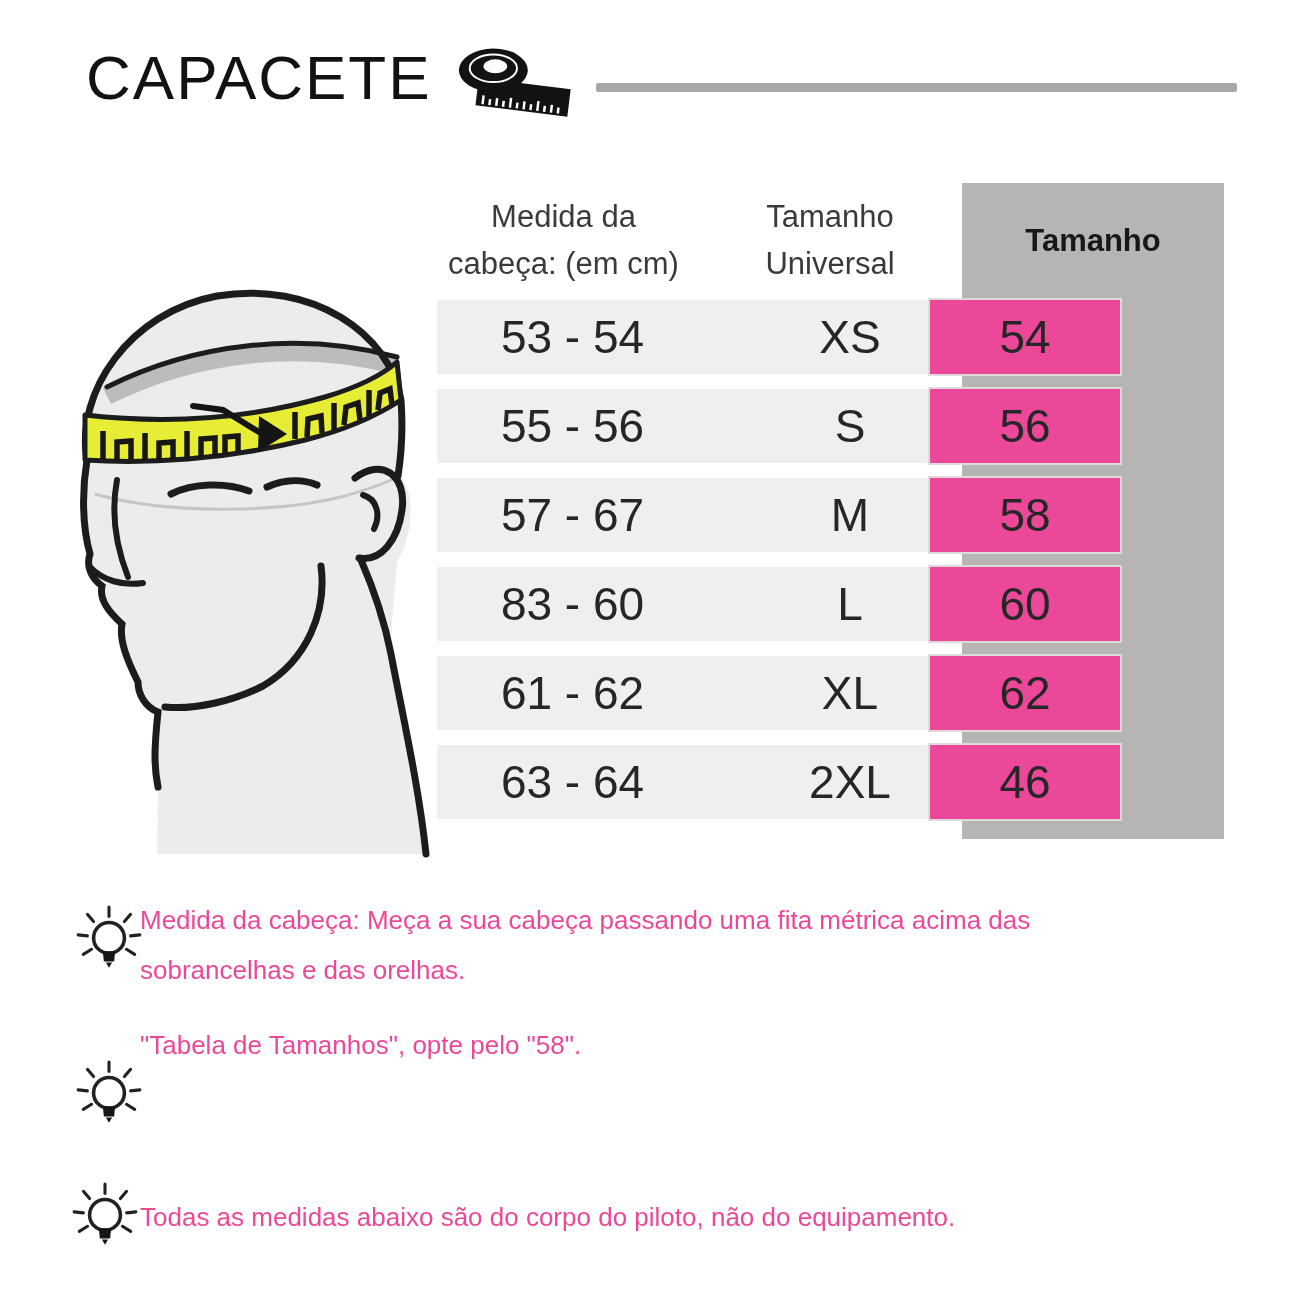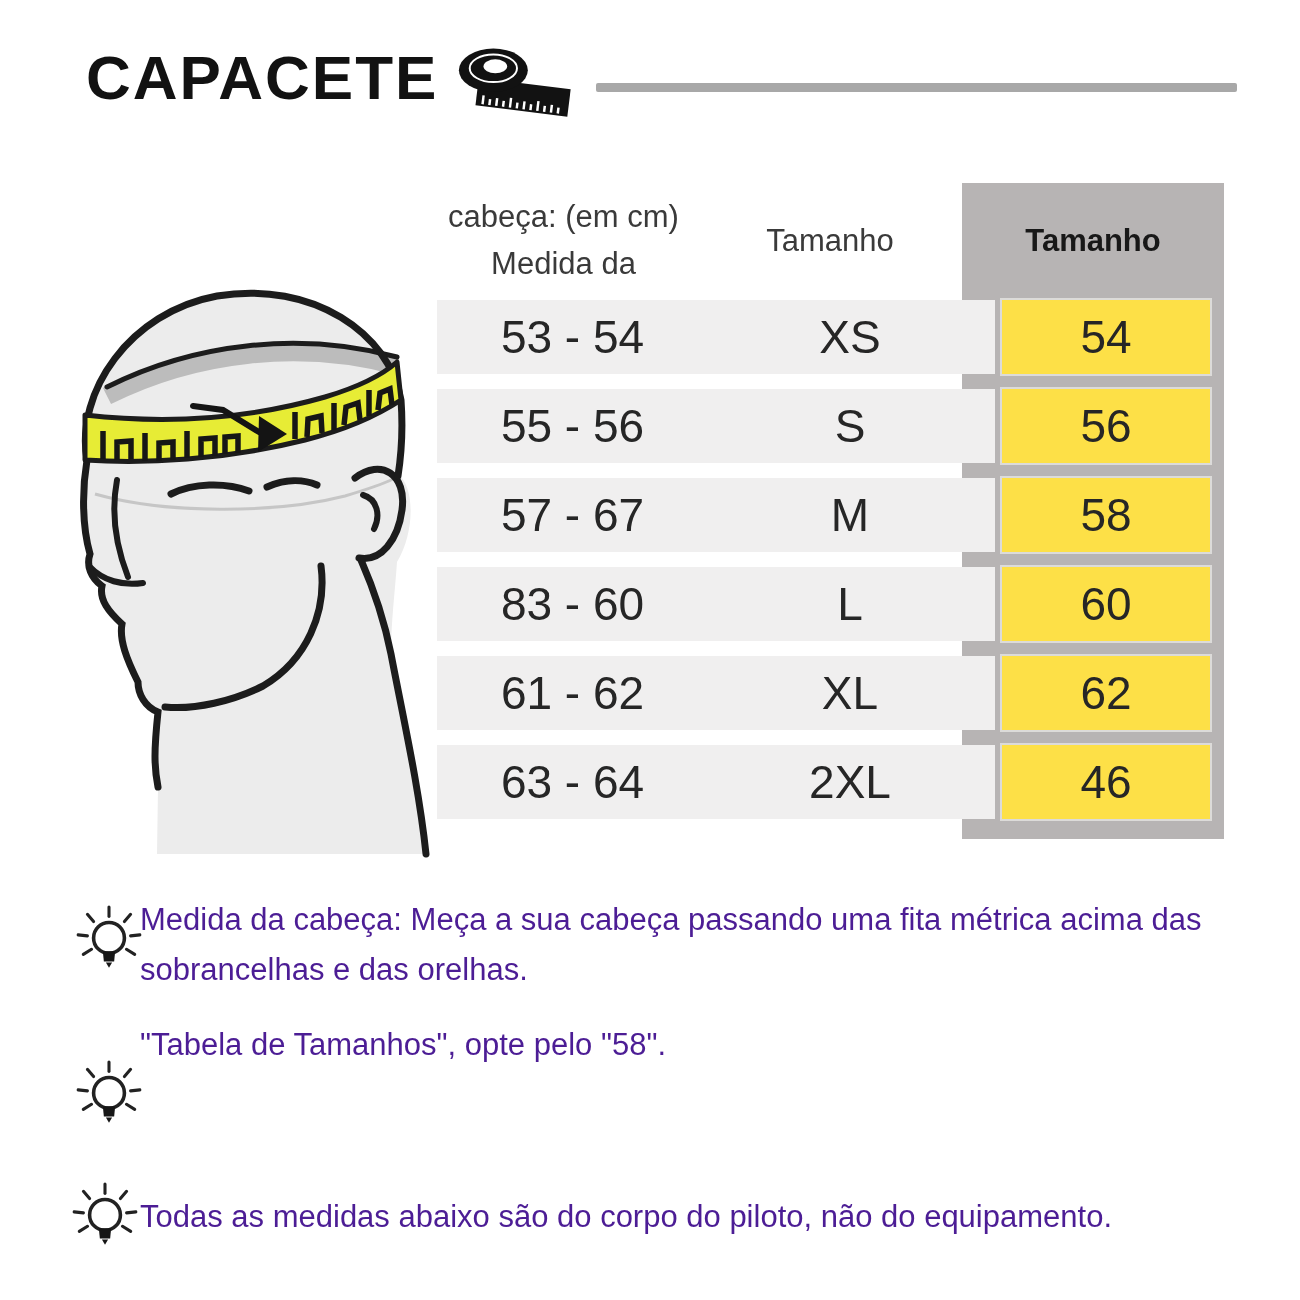--- a/index.html
+++ b/index.html
@@ -1,21 +1,21 @@
 <!DOCTYPE html>
 <html><head>
 <meta charset="utf-8">
 <style>
   html,body{margin:0;padding:0;}
   body{
     width:1300px;height:1300px;position:relative;background:#ffffff;
     font-family:"Liberation Sans", sans-serif;overflow:hidden;color:#1f1f1f;
   }
   .page-title{
-    position:absolute;left:86px;top:42px;font-size:62px;font-weight:bold;
+    position:absolute;left:86px;top:42px;font-size:62px;font-weight:normal;
     letter-spacing:2px;color:#121212;white-space:nowrap;
   }
   .tape-icon{position:absolute;left:452px;top:40px;width:128px;height:86px;}
   .title-rule{position:absolute;left:596px;top:83px;width:641px;height:9px;background:#a8a8a8;border-radius:2px;}
 
   .head-art{position:absolute;left:45px;top:282px;width:400px;height:590px;}
 
   .brasil-panel{position:absolute;left:962px;top:183px;width:262px;height:656px;background:#b7b4b4;}
 
   .hdr{
@@ -27,26 +27,26 @@
   .hdr-3{left:962px;width:262px;font-weight:bold;color:#181818;}
 
   .cell{
     position:absolute;height:74px;background:#f0efef;
     display:flex;align-items:center;justify-content:center;
     font-size:46px;color:#262626;
   }
   .col1{left:437px;width:271px;}
   .col2{left:705px;width:290px;}
   .col3{
-    left:1000px;width:212px;background:#fde047;
+    left:928px;width:194px;background:#ec4899;
     border:2px solid #dcdbd9;box-sizing:border-box;height:78px;
   }
 
   .tip-icon{position:absolute;width:74px;height:74px;}
-  .tip-text{position:absolute;left:140px;font-size:31px;line-height:50px;color:#4c1d95;}
+  .tip-text{position:absolute;left:140px;font-size:26px;line-height:50px;color:#ec4899;}
   .tip-text div{white-space:nowrap;}
 </style>
 </head>
 <body>
 
 <div class="page-title">CAPACETE</div>
 
 <svg class="tape-icon" viewBox="0 0 130 86" aria-hidden="true">
   <g transform="rotate(7 60 50)">
     <rect x="26" y="42" width="94" height="28" fill="#121212"></rect>
@@ -137,25 +137,26 @@
   </g>
 
   <path d="M 148 124 L 178 128 L 214 150" fill="none" stroke="#141414" stroke-width="6" stroke-linecap="round"></path>
   <polygon points="214,134 242,152 213,170" fill="#141414"></polygon>
 </svg>
 
 <div>
   <div class="brasil-panel"></div>
 
   <div class="hdr hdr-1">
+    <div>Medida da</div>
     <div>cabeça: (em cm)</div>
-    <div>Medida da</div>
   </div>
   <div class="hdr hdr-2">
     <div>Tamanho</div>
+    <div>Universal</div>
   </div>
   <div class="hdr hdr-3">
     <div>Tamanho</div>
   </div>
 
   <div class="cell col1" style="top:300px">53 - 54</div>
   <div class="cell col2" style="top:300px">XS</div>
   <div class="cell col3" style="top:298px">54</div>
 
   <div class="cell col1" style="top:389px">55 - 56</div>

